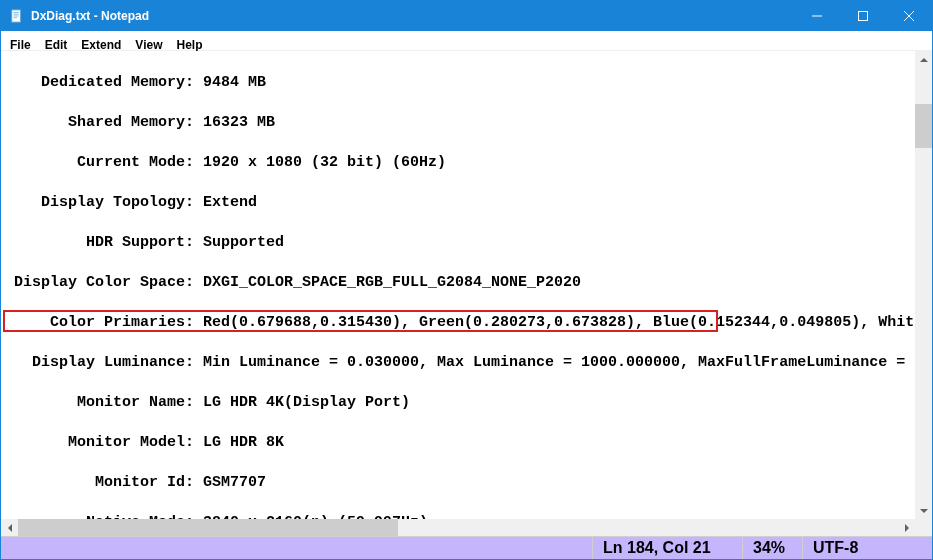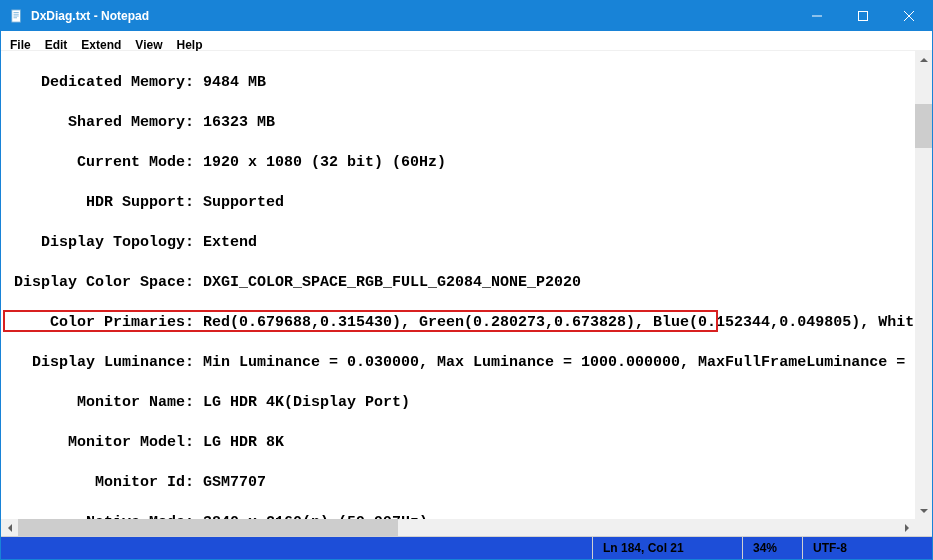--- a/index.html
+++ b/index.html
@@ -179,25 +179,25 @@
     .scrollbar-corner {
       position: absolute;
       right: 0;
       bottom: 0;
       width: 17px;
       height: 17px;
       background: #f0f0f0;
     }
     .statusbar {
       height: 23px;
-      background: #1d4ed8;
+      background: #c4b5fd;
       border-top: 1px solid #d0d0d0;
       display: flex;
       align-items: center;
-      font-size: 12px;
+      font-size: 16px;
     }
     .status-spacer {
       flex: 1;
     }
     .status-cell {
       padding: 0 10px;
       border-left: 1px solid #d0d0d0;
       height: 100%;
       display: flex;
       align-items: center;
@@ -261,22 +261,22 @@
     <span class="menu-item">Extend</span>
     <span class="menu-item">View</span>
     <span class="menu-item">Help</span>
   </div>
 
   <div class="content-area">
     <div class="text-content">
 <div class="text-line">    Dedicated Memory: 9484 MB</div>
 <div class="text-line">       Shared Memory: 16323 MB</div>
 <div class="text-line">        Current Mode: 1920 x 1080 (32 bit) (60Hz)</div>
+<div class="text-line">    Display Topology: Extend</div>
 <div class="text-line">         HDR Support: Supported</div>
-<div class="text-line">    Display Topology: Extend</div>
 <div class="text-line"> Display Color Space: DXGI_COLOR_SPACE_RGB_FULL_G2084_NONE_P2020</div>
 <div class="text-line">     Color Primaries: Red(0.679688,0.315430), Green(0.280273,0.673828), Blue(0.152344,0.049805), Whit</div>
 <div class="text-line">   Display Luminance: Min Luminance = 0.030000, Max Luminance = 1000.000000, MaxFullFrameLuminance = </div>
 <div class="text-line">        Monitor Name: LG HDR 4K(Display Port)</div>
 <div class="text-line">       Monitor Model: LG HDR 8K</div>
 <div class="text-line">          Monitor Id: GSM7707</div>
 <div class="text-line">         Native Mode: 3840 x 2160(p) (59.997Hz)</div>
 
 
 

